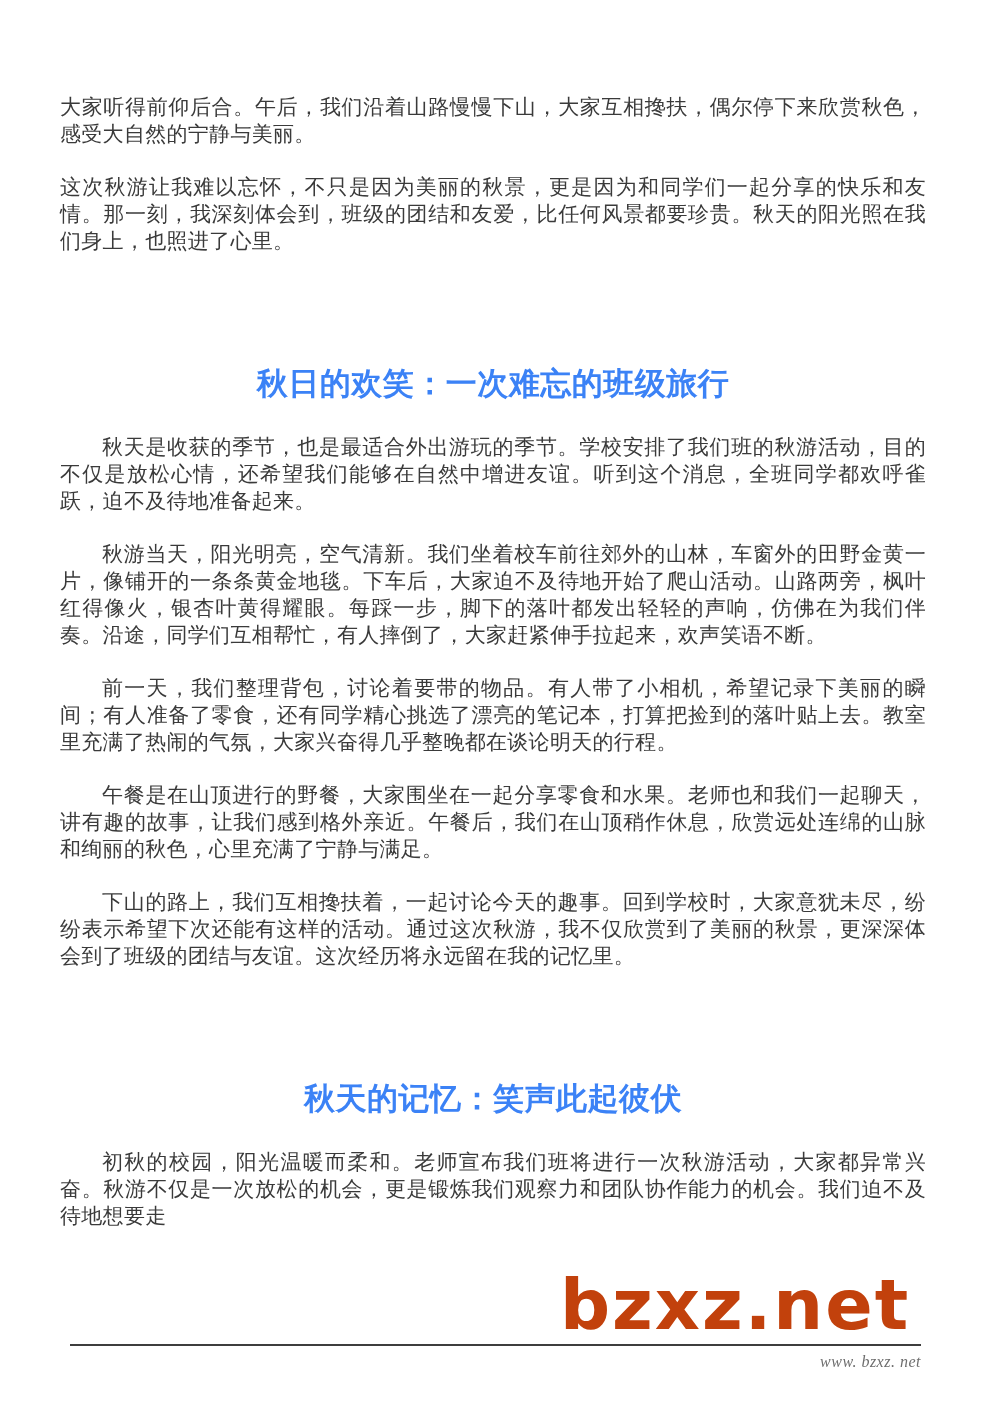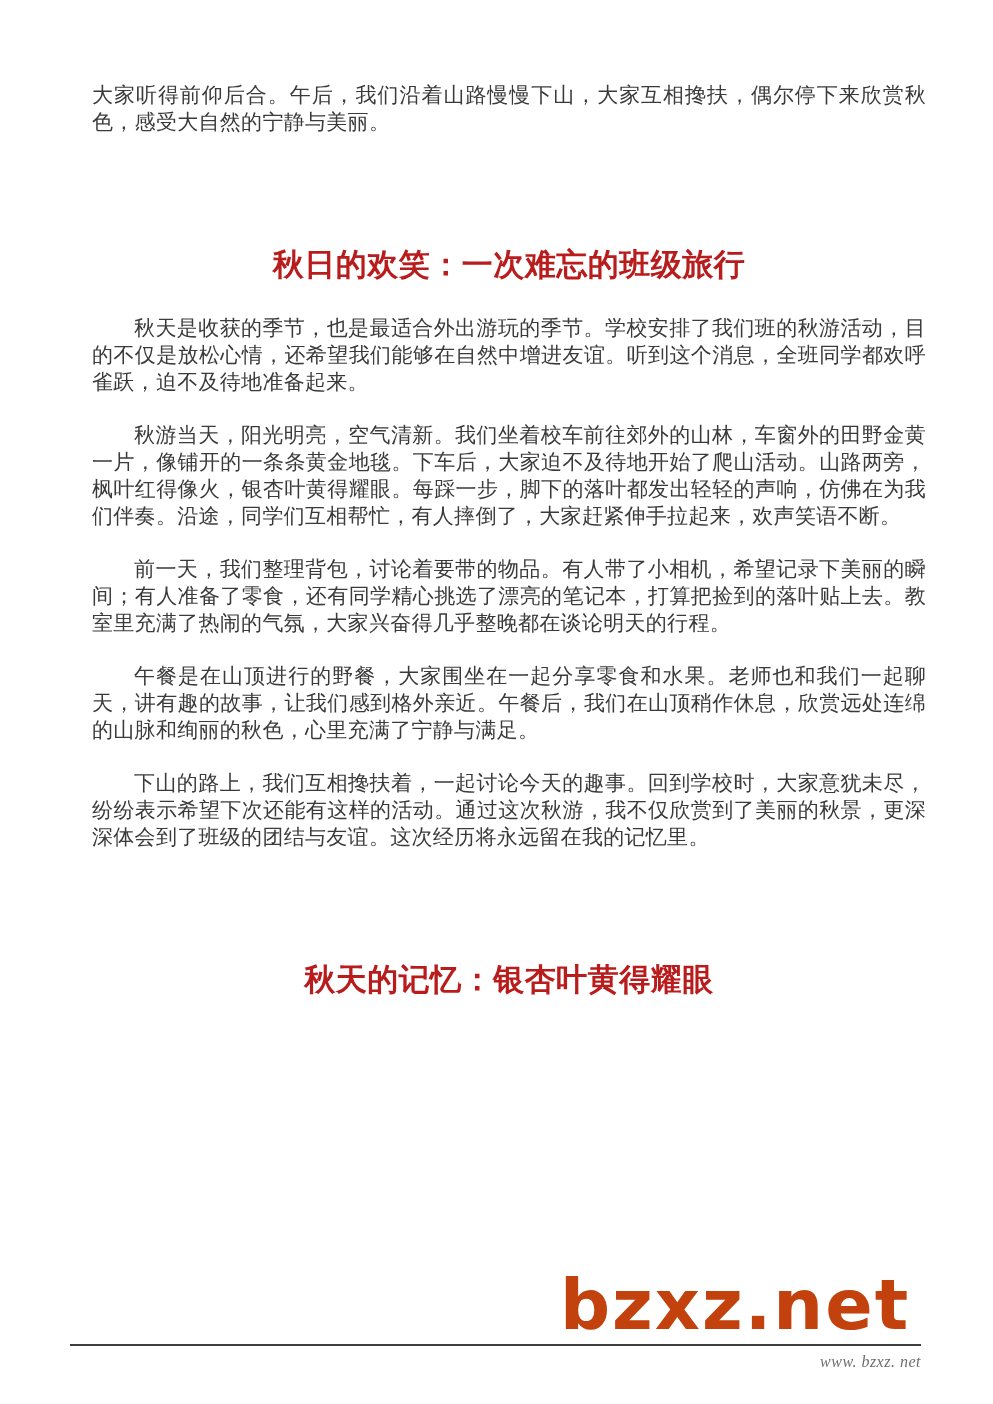--- a/index.html
+++ b/index.html
@@ -24,41 +24,42 @@
     font-weight: 700;
     font-size: 70px;
     line-height: 70px;
     letter-spacing: 2px;
     color: #c2410c;
     user-select: none;
   }
   .content {
     position: relative;
     z-index: 1;
-    padding: 82px 67px 0 92px; 
+    padding: 82px 67px 0 60px; 
+    margin-top: 12px;
   }
   .para {
     margin: 0 0 26px 0;
     font-size: 21px;
     line-height: 27px;
     color: #3a3a3a;
     text-align: justify;
     text-justify: inter-ideograph;
     letter-spacing: 0.3px;
   }
   .para.indent {
     text-indent: 2em;
   }
   .section-title {
     margin: 107px 0 28px 0;
     font-size: 31px;
     line-height: 44px;
     font-weight: bold;
     text-align: center;
-    color: #b91c1c;
+    color: #3b82f6;
     letter-spacing: 0.5px;
   }
   .footer {
     position: absolute;
     left: 0;
     top: 12px;
     width: 100%;
     height: 100%;
     z-index: 2;
     pointer-events: none;
@@ -87,36 +88,38 @@
 <body>
 
 <div class="page">
 
   <div class="watermark">bzxz.net</div>
 
   <main class="content">
 
     <p class="para">大家听得前仰后合。午后，我们沿着山路慢慢下山，大家互相搀扶，偶尔停下来欣赏秋色，感受大自然的宁静与美丽。</p>
 
+    <p class="para">这次秋游让我难以忘怀，不只是因为美丽的秋景，更是因为和同学们一起分享的快乐和友情。那一刻，我深刻体会到，班级的团结和友爱，比任何风景都要珍贵。秋天的阳光照在我们身上，也照进了心里。</p>
 
     <h1 class="section-title">秋日的欢笑：一次难忘的班级旅行</h1>
 
     <p class="para indent">秋天是收获的季节，也是最适合外出游玩的季节。学校安排了我们班的秋游活动，目的不仅是放松心情，还希望我们能够在自然中增进友谊。听到这个消息，全班同学都欢呼雀跃，迫不及待地准备起来。</p>
 
     <p class="para indent">秋游当天，阳光明亮，空气清新。我们坐着校车前往郊外的山林，车窗外的田野金黄一片，像铺开的一条条黄金地毯。下车后，大家迫不及待地开始了爬山活动。山路两旁，枫叶红得像火，银杏叶黄得耀眼。每踩一步，脚下的落叶都发出轻轻的声响，仿佛在为我们伴奏。沿途，同学们互相帮忙，有人摔倒了，大家赶紧伸手拉起来，欢声笑语不断。</p>
 
     <p class="para indent">前一天，我们整理背包，讨论着要带的物品。有人带了小相机，希望记录下美丽的瞬间；有人准备了零食，还有同学精心挑选了漂亮的笔记本，打算把捡到的落叶贴上去。教室里充满了热闹的气氛，大家兴奋得几乎整晚都在谈论明天的行程。</p>
 
 
     <p class="para indent">午餐是在山顶进行的野餐，大家围坐在一起分享零食和水果。老师也和我们一起聊天，讲有趣的故事，让我们感到格外亲近。午餐后，我们在山顶稍作休息，欣赏远处连绵的山脉和绚丽的秋色，心里充满了宁静与满足。</p>
 
     <p class="para indent">下山的路上，我们互相搀扶着，一起讨论今天的趣事。回到学校时，大家意犹未尽，纷纷表示希望下次还能有这样的活动。通过这次秋游，我不仅欣赏到了美丽的秋景，更深深体会到了班级的团结与友谊。这次经历将永远留在我的记忆里。</p>
 
-    <h1 class="section-title">秋天的记忆：银杏叶黄得耀眼</h1>
+    <h1 class="section-title">秋天的记忆：笑声此起彼伏</h1>
 
+    <p class="para indent">初秋的校园，阳光温暖而柔和。老师宣布我们班将进行一次秋游活动，大家都异常兴奋。秋游不仅是一次放松的机会，更是锻炼我们观察力和团队协作能力的机会。我们迫不及待地想要走</p>
 
   </main>
 
   <div class="footer">
     <div class="footer-rule"></div>
     <div class="footer-url">www. bzxz. net</div>
   </div>
 
 </div>
 

